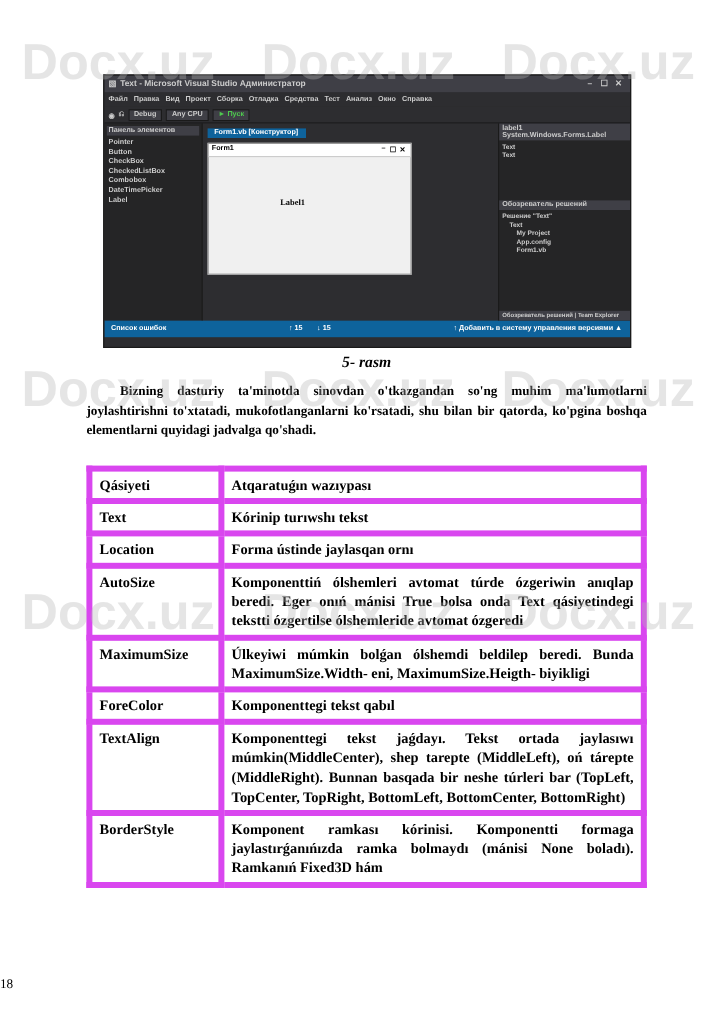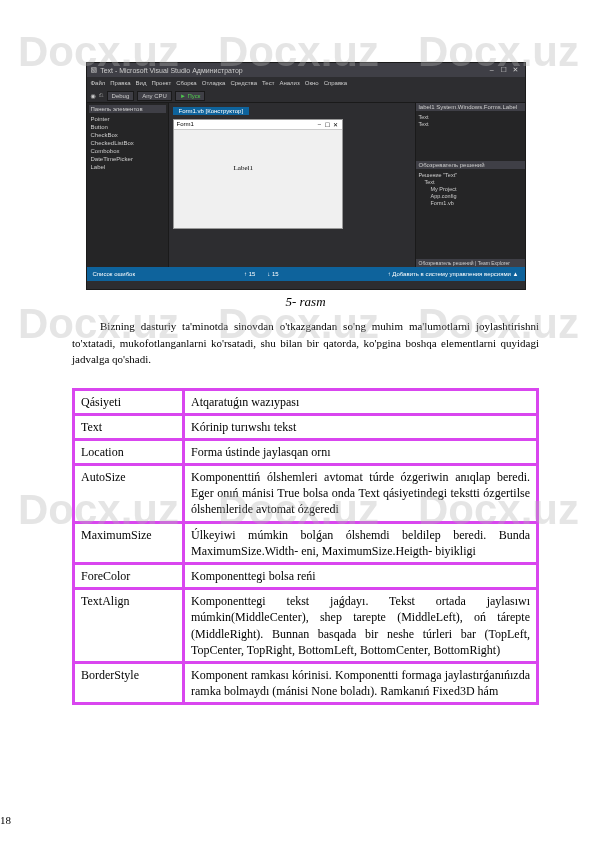--- a/index.html
+++ b/index.html
@@ -23,20 +23,21 @@
   .wm-row1 { top: 28px; }
   .wm-row2 { top: 300px; }
   .wm-row3 { top: 486px; }
   .wm-col1 { left: 18px; }
   .wm-col2 { left: 218px; }
   .wm-col3 { left: 418px; }
 
   .page-content {
     padding: 62px 56px 30px 72px;
     position: relative;
+    font-weight: bold;
   }
 
   
   .vs-screenshot {
     width: 440px;
     height: 228px;
     margin: 0 auto 4px auto;
     background: #2d2d30;
     border: 1px solid #1a1a1a;
     position: relative;
@@ -116,21 +117,21 @@
     text-indent: 28px;
     margin-bottom: 20px;
   }
 
   table.props {
     width: 100%;
     border-collapse: collapse;
     font-size: 12px;
   }
   table.props td {
-    border: 3px solid #d946ef;
+    border: 5px solid #d946ef;
     padding: 3px 6px;
     vertical-align: top;
     line-height: 1.35;
     text-align: justify;
   }
   table.props td:first-child {
     width: 110px;
   }
 
   .page-number {
@@ -263,21 +264,21 @@
       <tr>
           <td>AutoSize</td>
           <td>Komponenttiń ólshemleri avtomat túrde ózgeriwin anıqlap beredi. Eger onıń mánisi True bolsa onda Text qásiyetindegi tekstti ózgertilse ólshemleride avtomat ózgeredi</td>
         </tr>
       <tr>
           <td>MaximumSize</td>
           <td>Úlkeyiwi múmkin bolǵan ólshemdi beldilep beredi. Bunda MaximumSize.Width- eni, MaximumSize.Heigth- biyikligi</td>
         </tr>
       <tr>
           <td>ForeColor</td>
-          <td>Komponenttegi bolsa reńi</td>
+          <td>Komponenttegi tekst qabıl</td>
         </tr>
       <tr>
           <td>TextAlign</td>
           <td>Komponenttegi tekst jaǵdayı. Tekst ortada jaylasıwı múmkin(MiddleCenter), shep tarepte (MiddleLeft), oń tárepte (MiddleRight). Bunnan basqada bir neshe túrleri bar (TopLeft, TopCenter, TopRight, BottomLeft, BottomCenter, BottomRight)</td>
         </tr>
       <tr>
           <td>BorderStyle</td>
           <td>Komponent ramkası kórinisi. Komponentti formaga jaylastırǵanıńızda ramka bolmaydı (mánisi None boladı). Ramkanıń Fixed3D hám</td>
         </tr>
     </tbody>

